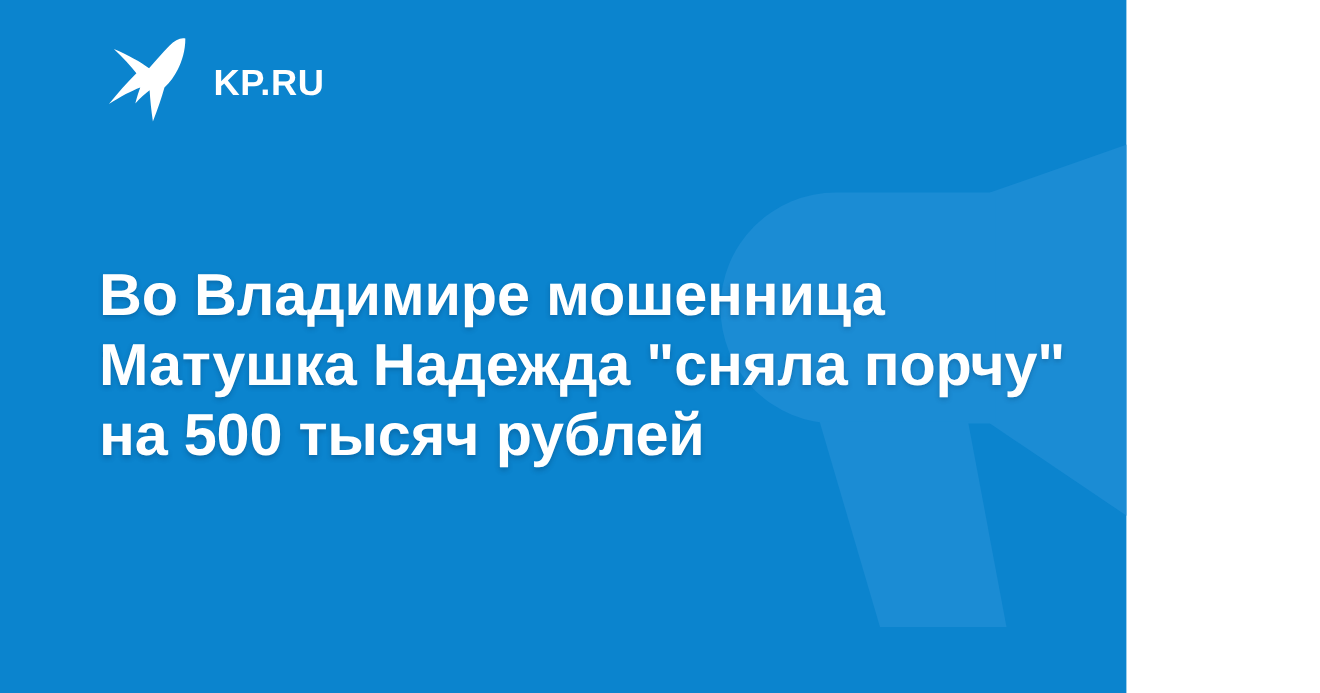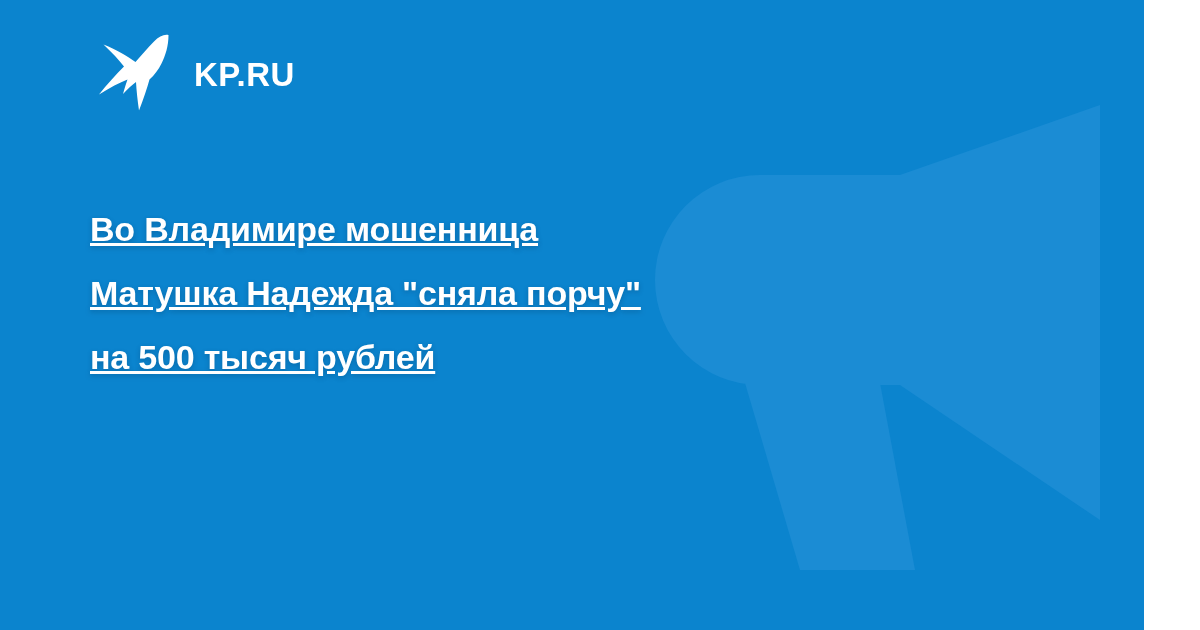--- a/index.html
+++ b/index.html
@@ -7,21 +7,21 @@
     margin: 0;
     padding: 0;
     background: #ffffff;
   }
   body {
     font-family: "Liberation Sans", "DejaVu Sans", sans-serif;
   }
 
   .card {
     position: relative;
-    width: 1144px;
+    width: 1024px;
     height: 630px;
     overflow: hidden;
     background: #0b84ce;
     box-sizing: border-box;
   }
 
   
   .watermark {
     position: absolute;
     inset: 0;
@@ -54,30 +54,29 @@
     letter-spacing: 0.5px;
     line-height: 1;
     white-space: nowrap;
     margin-top: 4px;
   }
 
   
   .headline {
     position: absolute;
     left: 90px;
-    top: 174px;
+    top: 200px;
     width: 1010px;
     z-index: 3;
     color: #ffffff;
-    font-size: 34px;
+    font-size: 54px;
     font-weight: 700;
     line-height: 64px;
     letter-spacing: -0.2px;
     text-shadow: 0 2px 5px rgba(0, 40, 75, 0.28);
-    text-decoration: underline;
   }
   .headline-line {
     display: block;
     white-space: nowrap;
   }
 
   
   .category {
     position: absolute;
     left: 92px;

